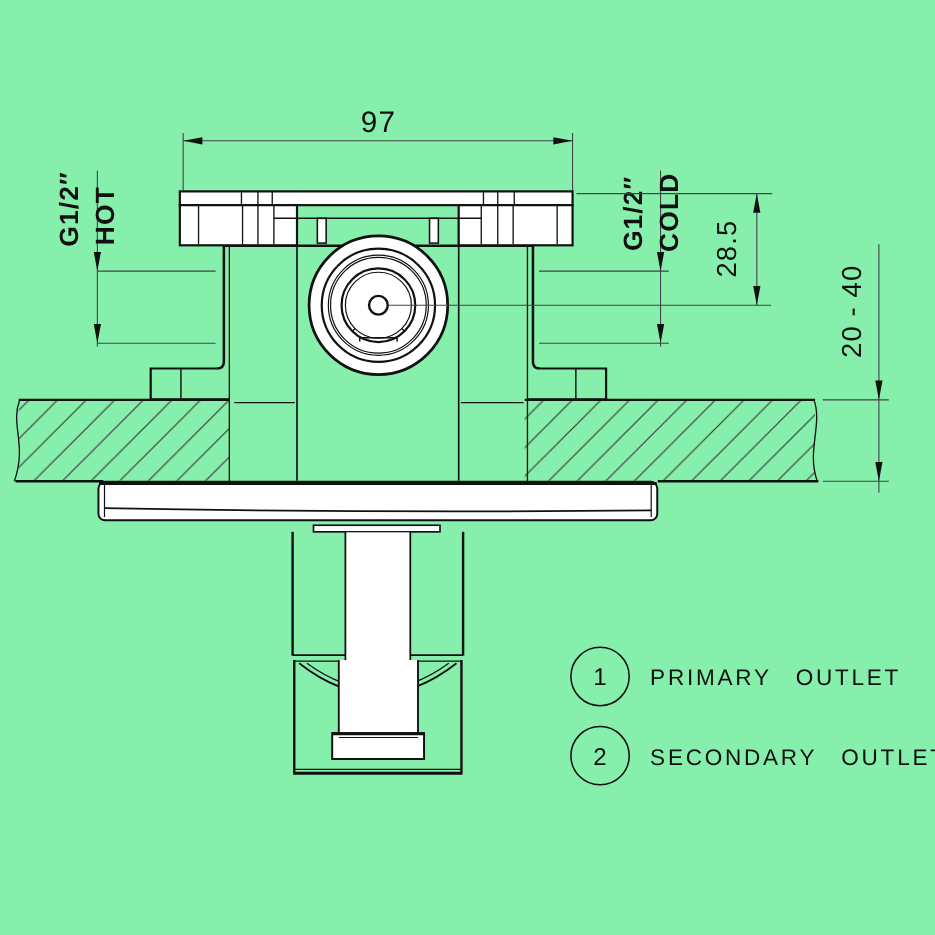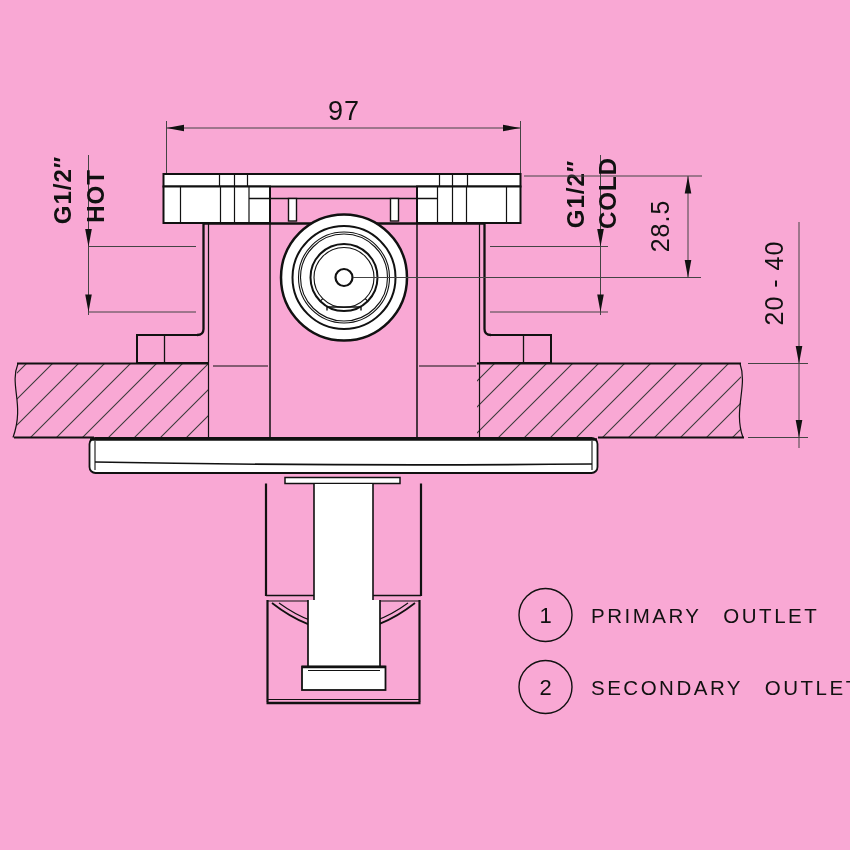--- a/index.html
+++ b/index.html
@@ -1,17 +1,17 @@
 <!DOCTYPE html>
 <html><head>
 <meta charset="utf-8">
 <style>
   html,body{margin:0;padding:0;background:#ffffff;}
   .canvas{
-    position:relative;width:850px;height:850px;background:#f9a8d4;
+    position:relative;width:850px;height:850px;background:#86efac;
     font-family:"Liberation Sans", sans-serif;
     overflow:hidden;
   }
   svg{display:block;}
   text{fill:#111;}
   .dim-text{font-size:27px;letter-spacing:1px;}
   .label-text{font-size:24px;font-weight:bold;letter-spacing:1px;}
   .dim-text-rot{font-size:25px;letter-spacing:1px;}
   .legend-text{font-size:20.5px;letter-spacing:2.5px;word-spacing:14px;}
   .legend-num{font-size:22px;}

